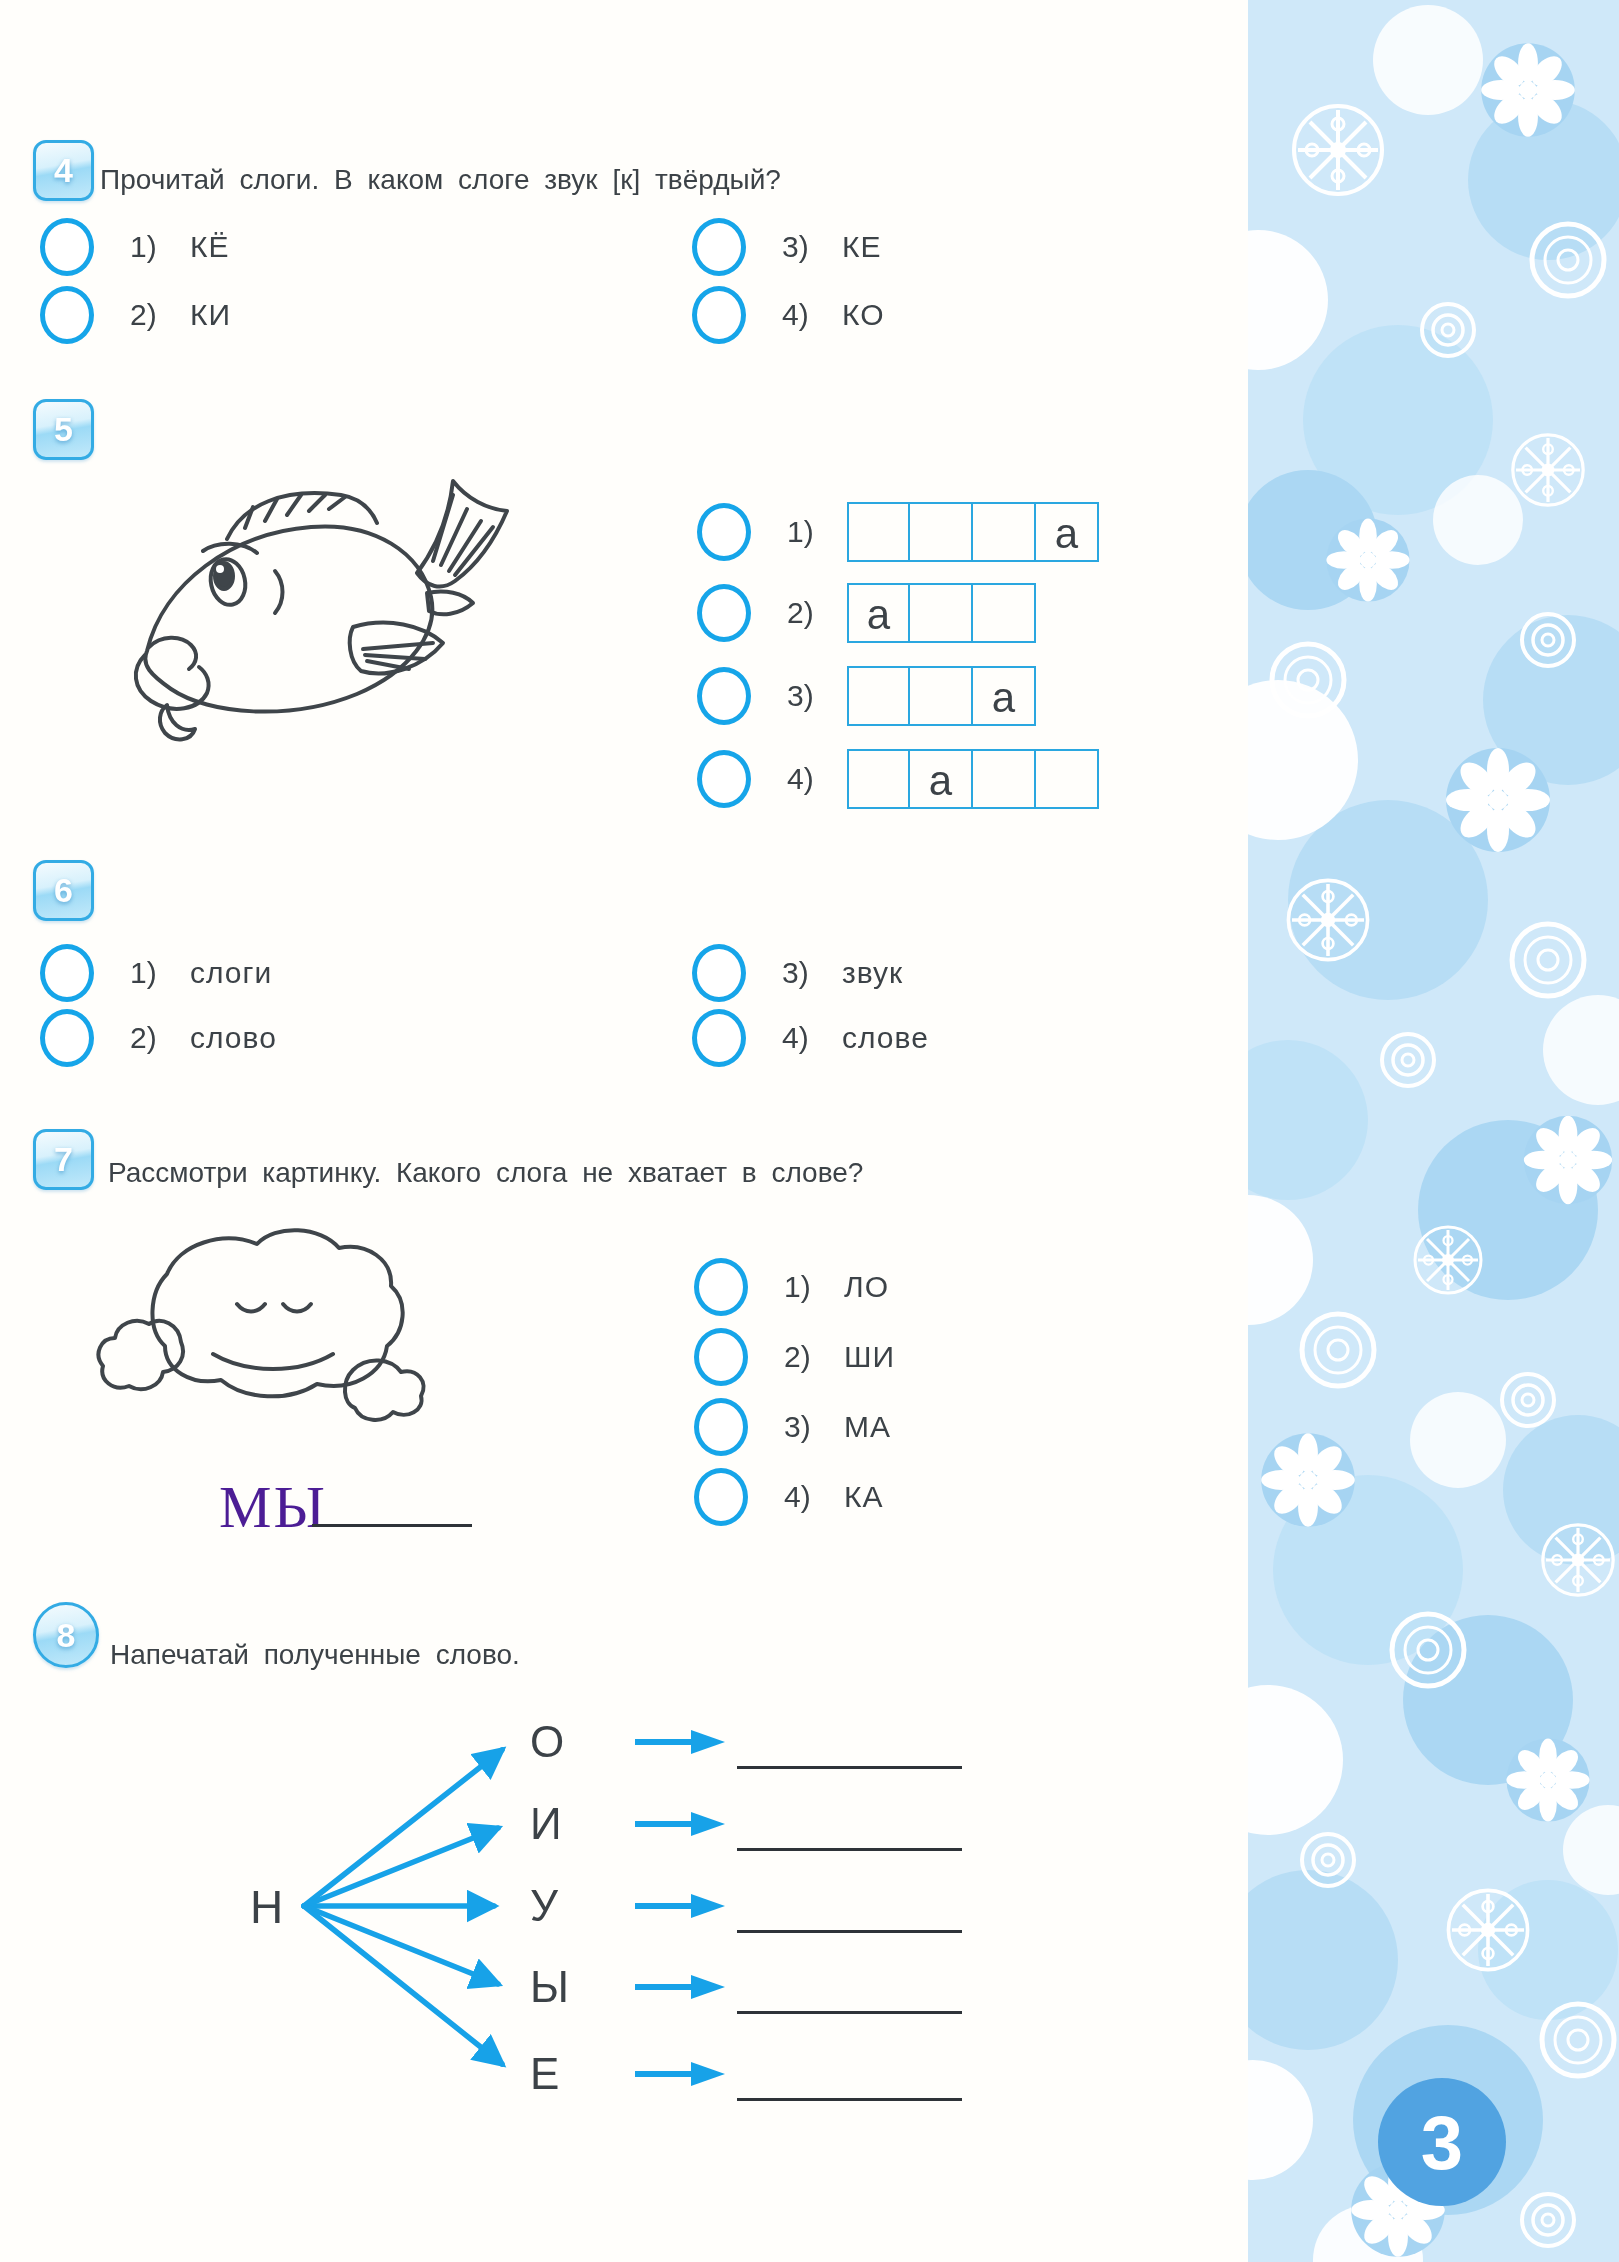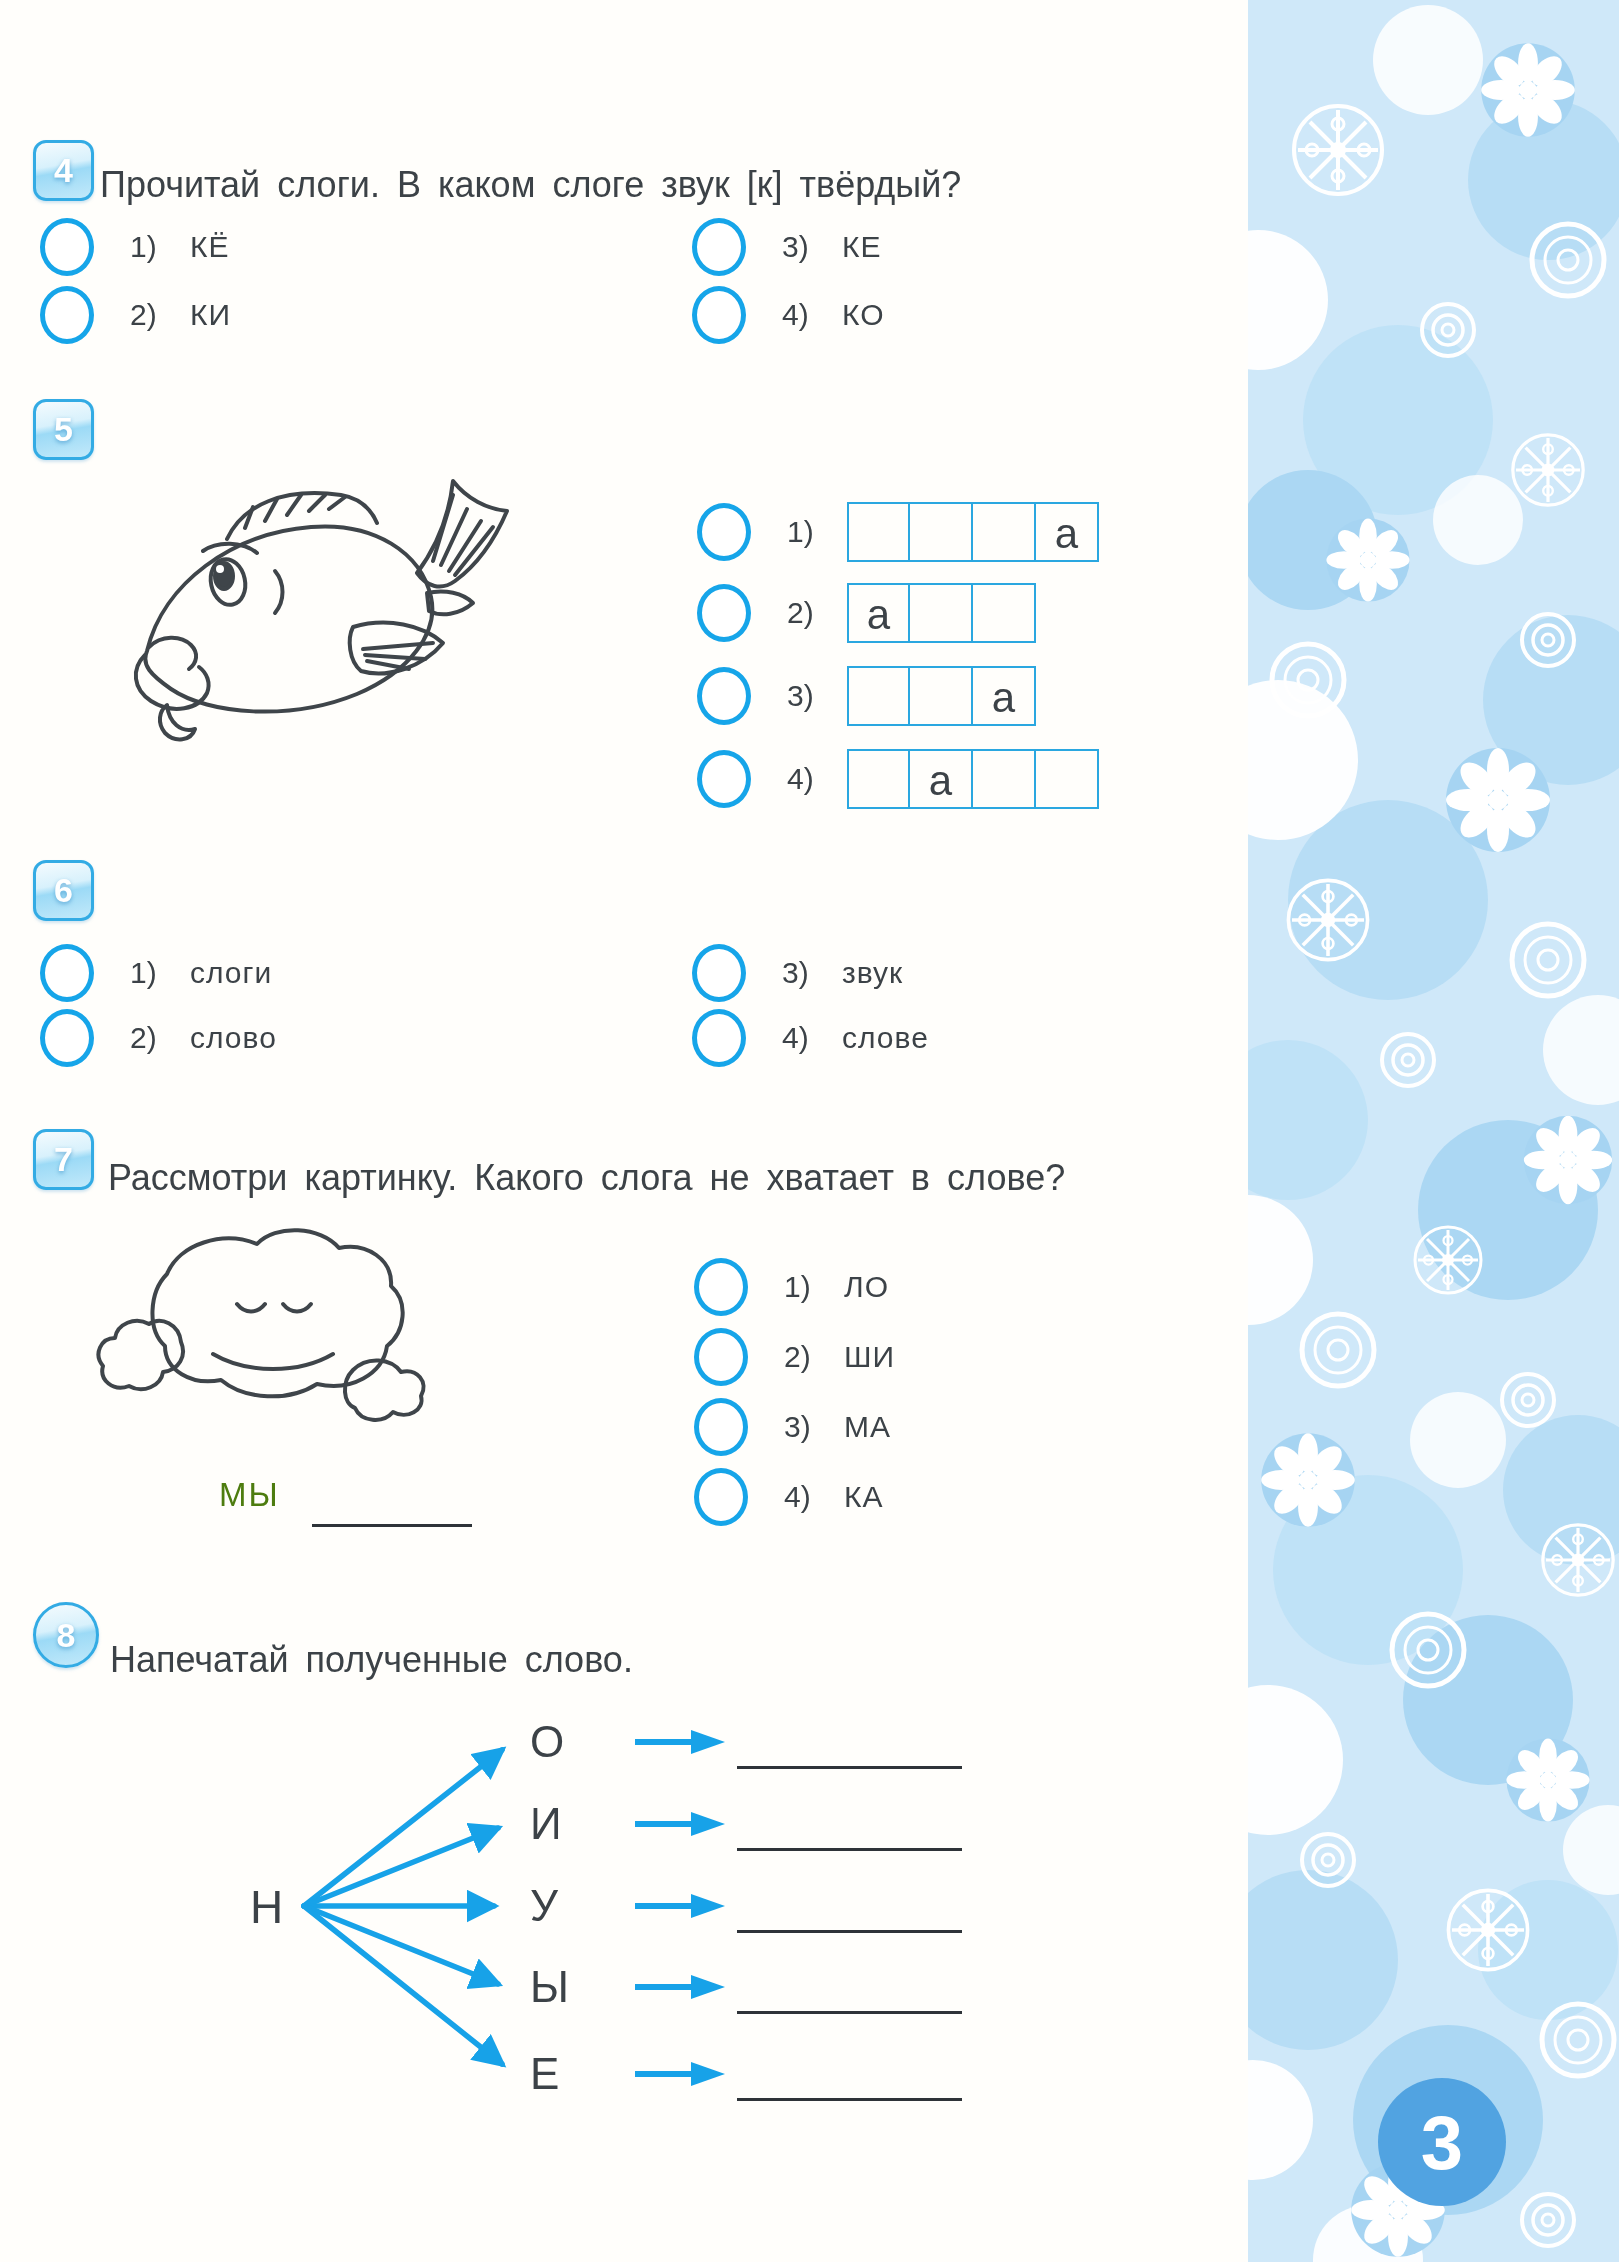--- a/index.html
+++ b/index.html
@@ -6,36 +6,36 @@
   .page{position:relative;width:1619px;height:2262px;background:#fffefb;
         font-family:"Liberation Sans",sans-serif;color:#3c4247;overflow:hidden;}
   
   .badge{position:absolute;width:55px;height:55px;border:3px solid #33abe4;border-radius:13px;
          background:linear-gradient(170deg,#f4fbfe 0%,#d8f1fc 40%,#9cdaf6 52%,#c2e9fa 100%);
          box-shadow:0 2px 3px rgba(120,180,220,.35);
          display:flex;align-items:center;justify-content:center;}
   .badge span{font-size:34px;font-weight:bold;color:#ffffff;text-shadow:0 2px 4px rgba(80,160,210,.8);}
   .badge.round{border-radius:50%;width:60px;height:60px;}
   
-  .q{position:absolute;font-size:36px;line-height:1.2;word-spacing:7px;white-space:nowrap;color:#3c4247;}
+  .q{position:absolute;font-size:28px;line-height:1.2;word-spacing:7px;white-space:nowrap;color:#3c4247;}
   
   .opt{position:absolute;display:flex;align-items:center;}
   .radio{width:44px;height:48px;border:5px solid #16a5e9;border-radius:50%;background:#ffffff;flex:0 0 auto;}
   .onum{font-size:30px;margin-left:36px;width:46px;flex:0 0 auto;}
   .olab{font-size:30px;margin-left:14px;letter-spacing:1px;white-space:nowrap;}
   
   .cells{display:flex;margin-left:14px;}
   .cell{width:63px;height:60px;border:2.5px solid #2aa7e0;border-left:none;box-sizing:border-box;
         display:flex;align-items:flex-end;justify-content:center;
         font-size:42px;line-height:1;padding-bottom:5px;}
   .cell:first-child{border-left:2.5px solid #2aa7e0;}
   
   .blank{position:absolute;border-bottom:3.5px solid #2e3338;}
   .bigletter{position:absolute;font-size:44px;line-height:1;color:#3c4247;}
-  .stem{position:absolute;font-size:33px;line-height:1;letter-spacing:2px;color:#4d7c0f;}
+  .stem{position:absolute;font-size:59px;line-height:1;letter-spacing:2px;color:#4c1d95;font-family:Liberation Serif, serif;}
   .pagenum{position:absolute;left:1378px;top:2078px;width:128px;height:128px;border-radius:50%;
            background:#51a3e1;display:flex;align-items:center;justify-content:center;}
   .pagenum span{color:#ffffff;font-size:76px;font-weight:bold;}
   .sidebar{position:absolute;left:1248px;top:0;}
   svg.art{position:absolute;}
   .ink{stroke:#3f454a;stroke-width:4;fill:none;stroke-linecap:round;stroke-linejoin:round;}
   .blue{stroke:#17a2e8;fill:none;stroke-linecap:round;}
 </style>
 </head>
 <body>

